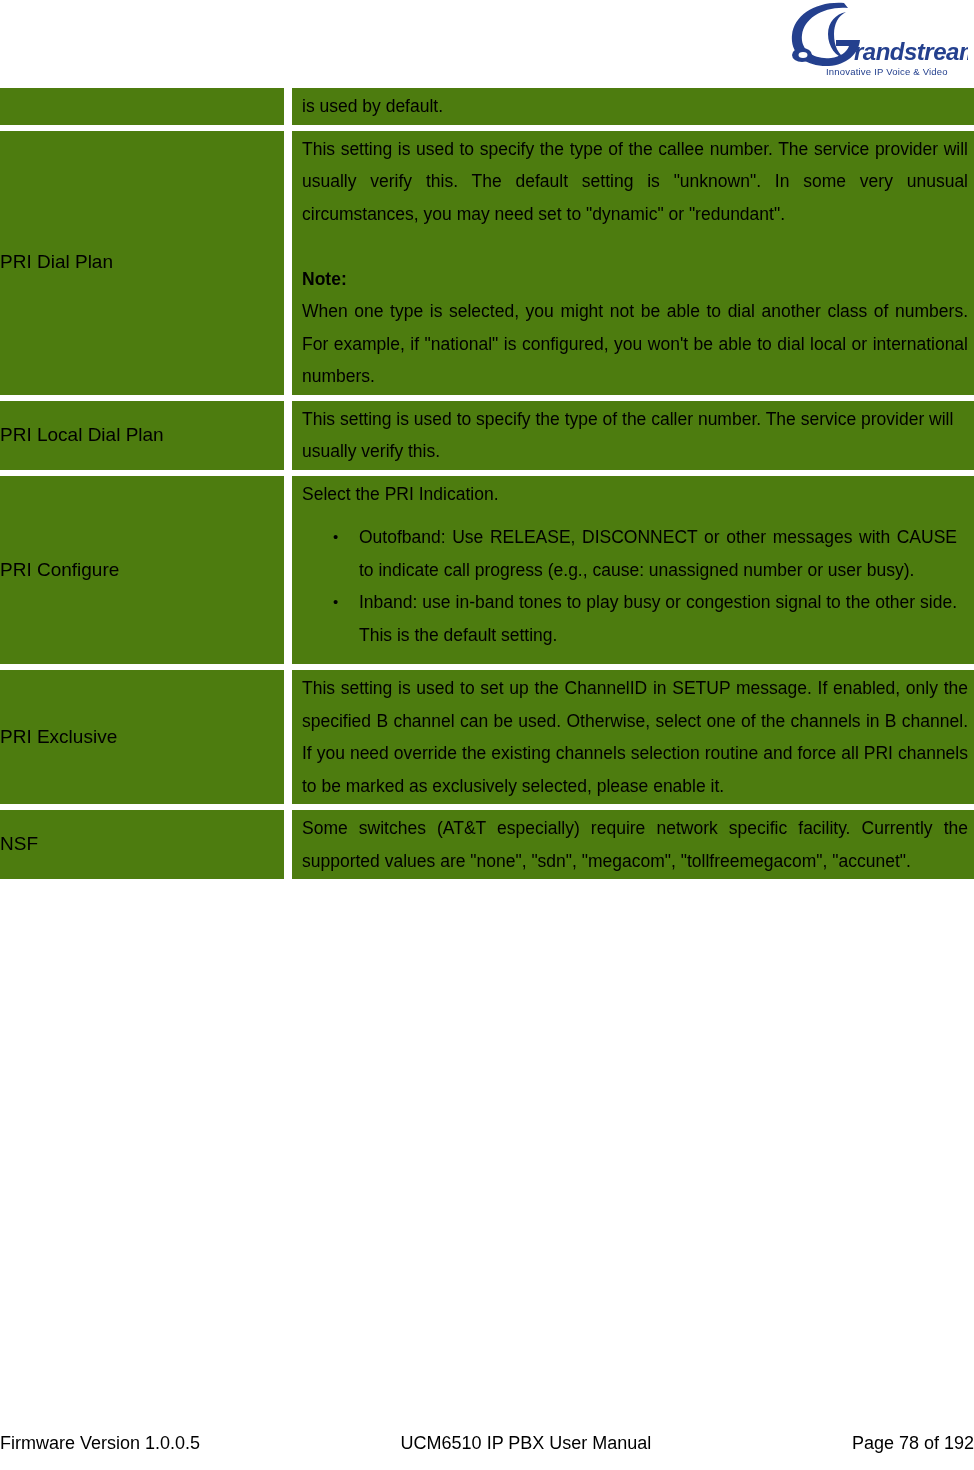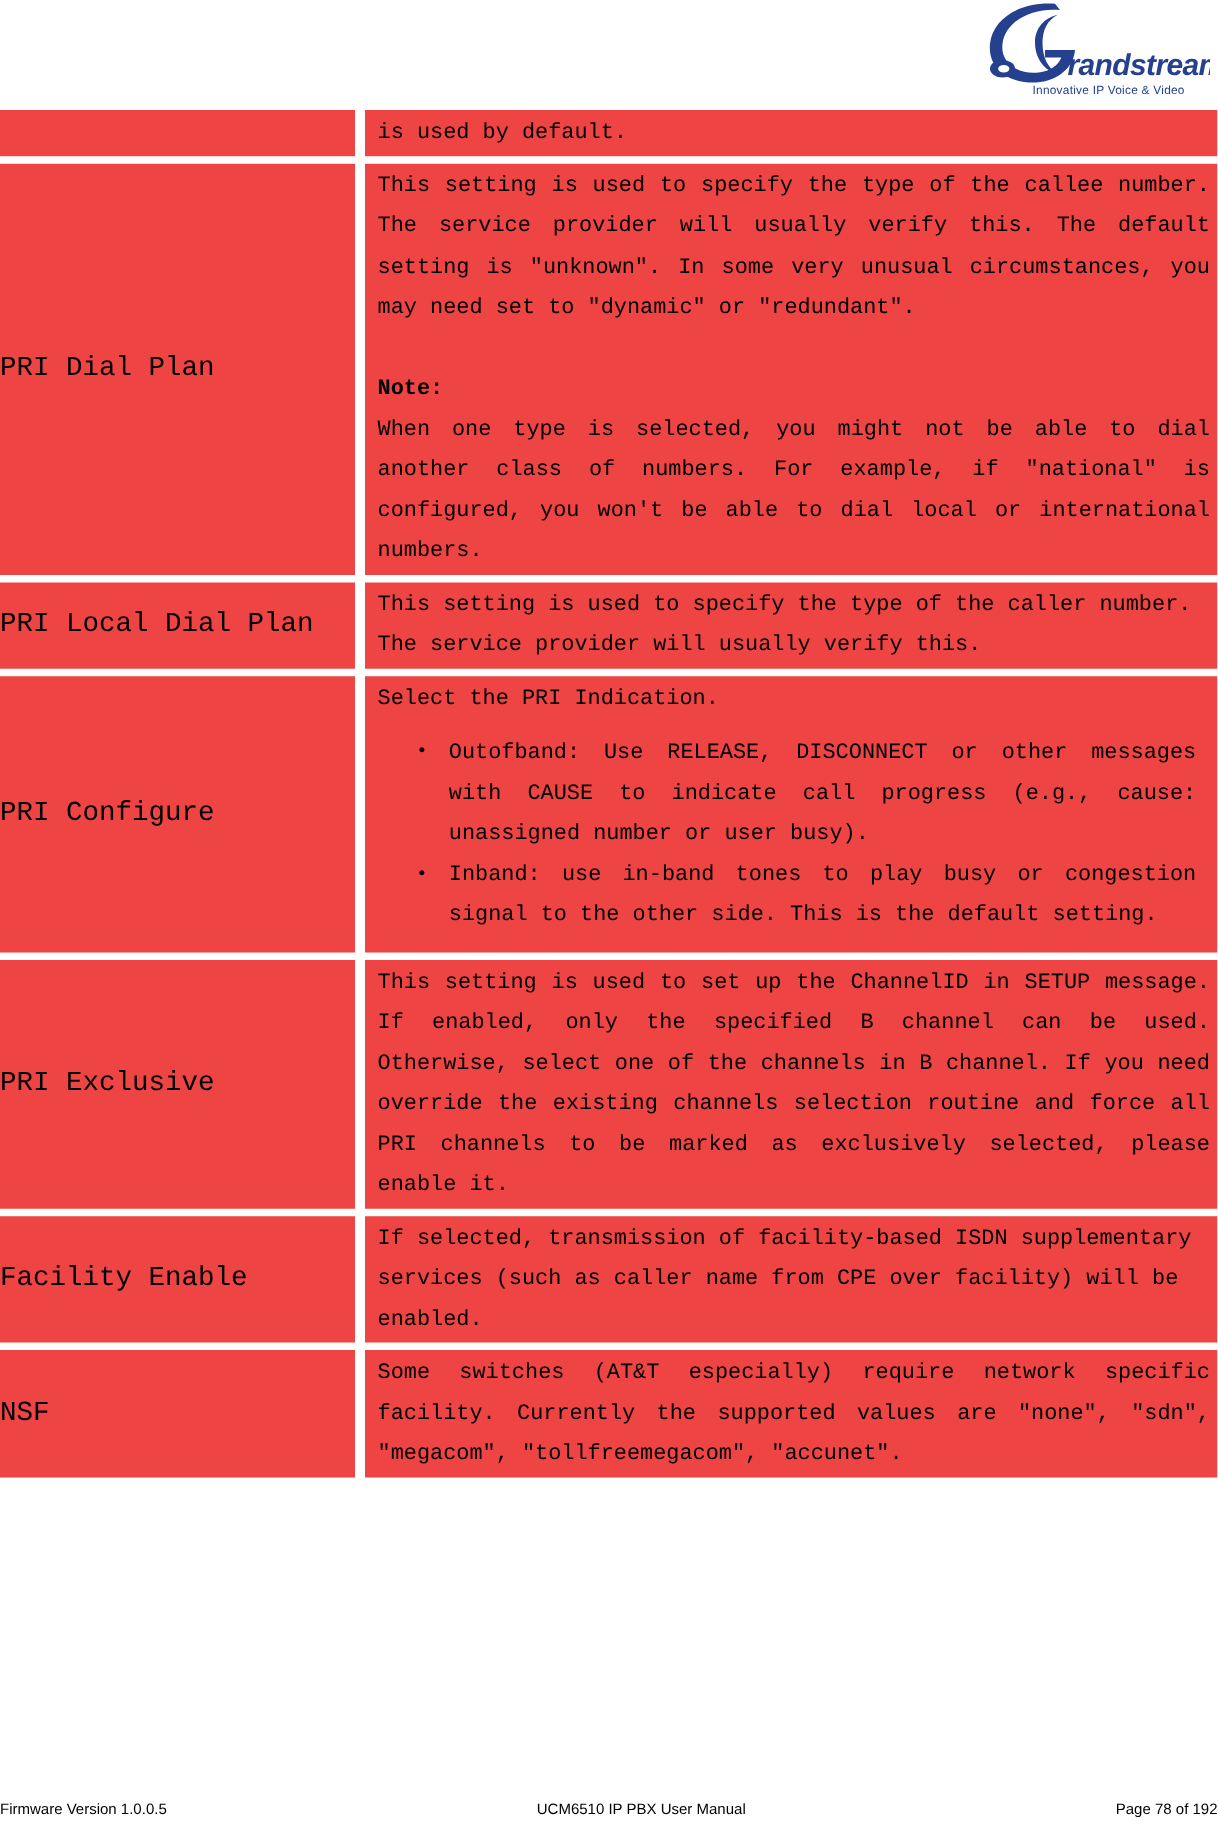--- a/index.html
+++ b/index.html
@@ -39,28 +39,27 @@
     position: absolute;
     top: 88px;
     left: 0;
     width: 974px;
     border-collapse: separate;
     border-spacing: 8px 6px;
     margin: -6px -8px;
     table-layout: fixed;
   }
   .spec-table td {
-    background: #ef4444;
+    background: #4d7c0f;
     vertical-align: middle;
     padding: 0;
-    font-family: Liberation Mono, monospace;
   }
   td.c-label {
     width: 284px;
-    font-size: 22px;
+    font-size: 19px;
     line-height: 32.5px;
     padding: 2px 0 2px 0;
     margin-left: 40px;
   }
   td.c-desc {
     width: 666px;
     font-size: 17.5px;
     line-height: 32.5px;
     padding: 2px 6px 2px 10px;
   }
@@ -97,21 +96,21 @@
 
   
   .page-footer {
     position: absolute;
     left: 0;
     bottom: 16px;
     width: 974px;
     display: flex;
     justify-content: space-between;
     align-items: center;
-    font-size: 12px;
+    font-size: 18px;
   }
   .page-footer .f-left  { text-align: left; }
   .page-footer .f-mid   { text-align: center; flex: 1; }
   .page-footer .f-right { text-align: right; }
 </style>
 </head>
 <body>
 
 <div class="page-header">
   <div class="logo">
@@ -179,28 +178,20 @@
 
     <tr>
       <td class="c-label">
         <span>PRI Exclusive</span>
       </td>
       <td class="c-desc justify">
         <p>This setting is used to set up the ChannelID in SETUP message. If enabled, only the specified B channel can be used. Otherwise, select one of the channels in B channel. If you need override the existing channels selection routine and force all PRI channels to be marked as exclusively selected, please enable it.</p>
       </td>
     </tr>
 
-    <tr>
-      <td class="c-label">
-        <span>Facility Enable</span>
-      </td>
-      <td class="c-desc">
-        <p>If selected, transmission of facility-based ISDN supplementary services (such as caller name from CPE over facility) will be enabled.</p>
-      </td>
-    </tr>
 
     <tr>
       <td class="c-label">
         <span>NSF</span>
       </td>
       <td class="c-desc justify">
         <p>Some switches (AT&amp;T especially) require network specific facility. Currently the supported values are "none", "sdn", "megacom", "tollfreemegacom", "accunet".</p>
       </td>
     </tr>
 

